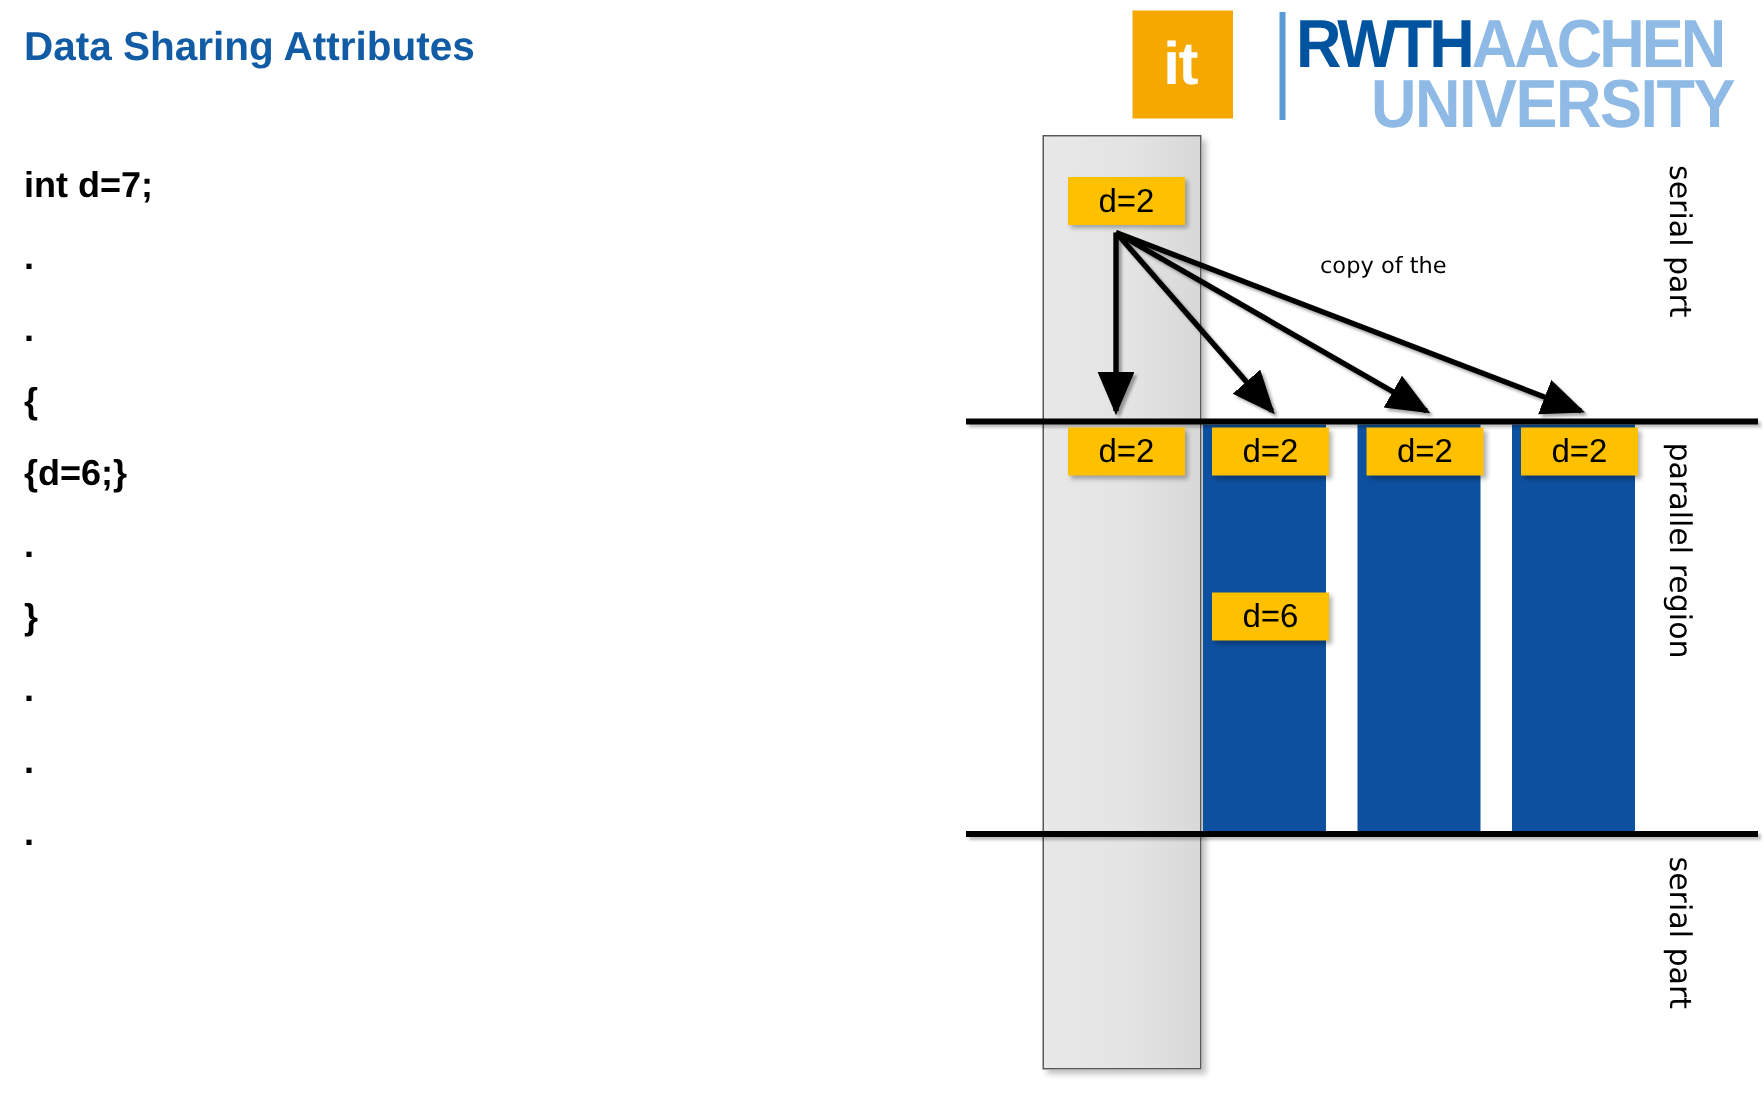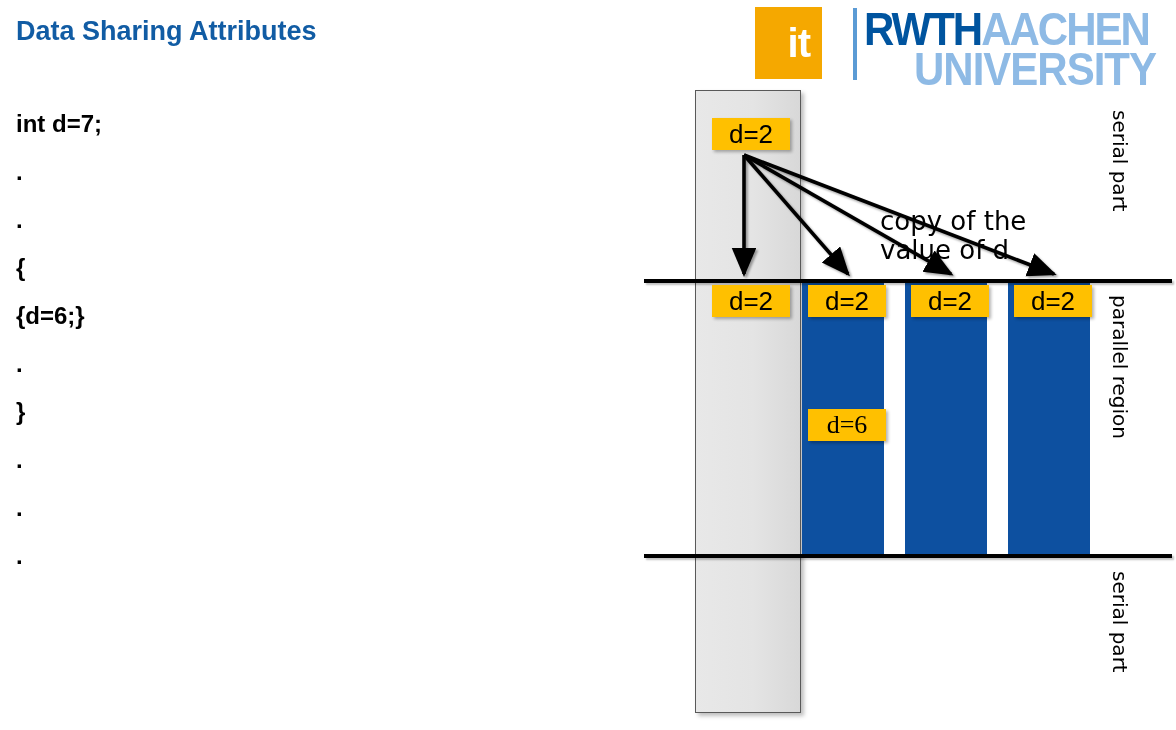--- a/index.html
+++ b/index.html
@@ -72,21 +72,21 @@
     left: 0px;
     top: 2px;
     width: 67px;
     height: 72px;
     color: #ffffff;
     font-family: "Liberation Sans", sans-serif;
     font-weight: bold;
     font-size: 40px;
     line-height: 72px;
     text-align: right;
-    padding-right: 12px;
+    padding-right: 24px;
     box-sizing: border-box;
     letter-spacing: -1px;
   }
   #logo-divider {
     position: absolute;
     left: 98px;
     top: 3px;
     width: 4px;
     height: 72px;
     background: #5B9BD5;
@@ -169,57 +169,56 @@
   }
   #thread-1 { left: 162px; }
   #thread-2 { left: 265px; }
   #thread-3 { left: 368px; }
 
   .dbox {
     position: absolute;
     background: #FFC000;
     color: #000000;
     font-family: "Liberation Sans", sans-serif;
-    font-size: 26px;
+    font-size: 22px;
     font-weight: normal;
     text-align: center;
     box-sizing: border-box;
     box-shadow: 2px 2px 3px rgba(0,0,0,0.3);
     white-space: nowrap;
   }
   .dbox-w { width: 78px; height: 32px; line-height: 32px; }
 
   #dbox-serial-top    { left: 72px;  top: 33px; }
   #dbox-serial-par    { left: 72px;  top: 200px; }
   #dbox-t1-top        { left: 168px; top: 200px; }
-  #dbox-t1-six        { left: 168px; top: 324px; font-family: Liberation Serif, serif; }
+  #dbox-t1-six        { left: 168px; top: 310px; }
   #dbox-t2-top        { left: 271px; top: 200px; }
   #dbox-t3-top        { left: 374px; top: 200px; }
 
   #arrows-svg {
     position: absolute;
     left: 0;
     top: 0;
     width: 536px;
     height: 645px;
     overflow: visible;
     pointer-events: none;
   }
 
   #copy-note {
     position: absolute;
     left: 240px;
     top: 78px;
     width: 220px;
     font-family: "DejaVu Sans", sans-serif;
-    font-size: 26px;
+    font-size: 15px;
     line-height: 29px;
     color: #000000;
     text-align: left;
-    margin-top: 44px;
   }
 
   .side-label {
     position: absolute;
     font-family: "DejaVu Sans", sans-serif;
     font-size: 20px;
     color: #000000;
     white-space: nowrap;
     writing-mode: vertical-rl;
     text-orientation: mixed;
@@ -293,21 +292,20 @@
     <div class="dbox dbox-w" id="dbox-t1-top">d=2</div>
 
     <div class="dbox dbox-w" id="dbox-t1-six">d=6</div>
 
     <div class="dbox dbox-w" id="dbox-t2-top">d=2</div>
 
     <div class="dbox dbox-w" id="dbox-t3-top">d=2</div>
 
     <div id="copy-note">
       <div>copy of the</div>
-      <div>value of d</div>
     </div>
 
     <div class="side-label" id="label-serial-top">serial part</div>
 
     <div class="side-label" id="label-parallel">parallel region</div>
 
     <div class="side-label" id="label-serial-bottom">serial part</div>
   </div>
 
 </div>

